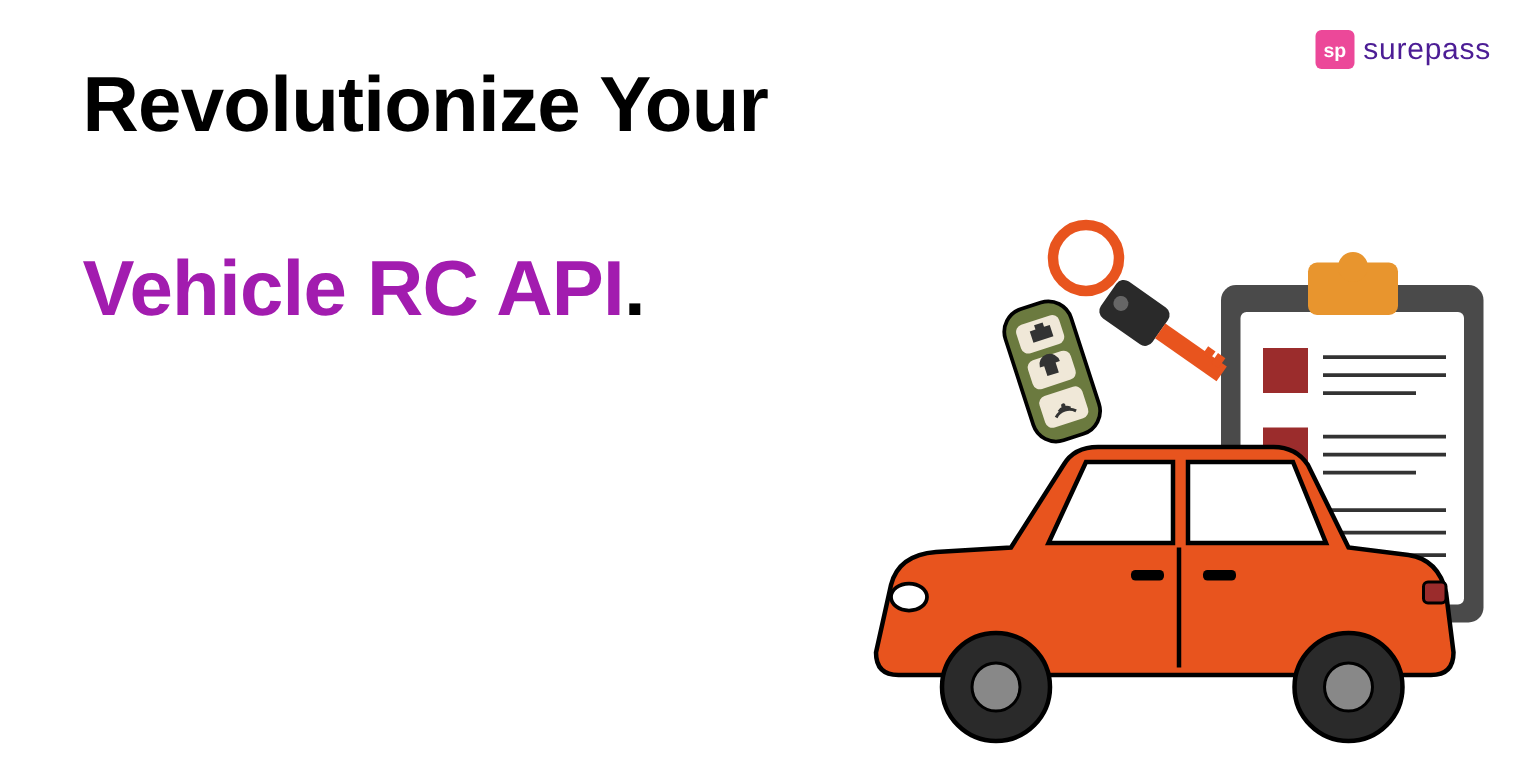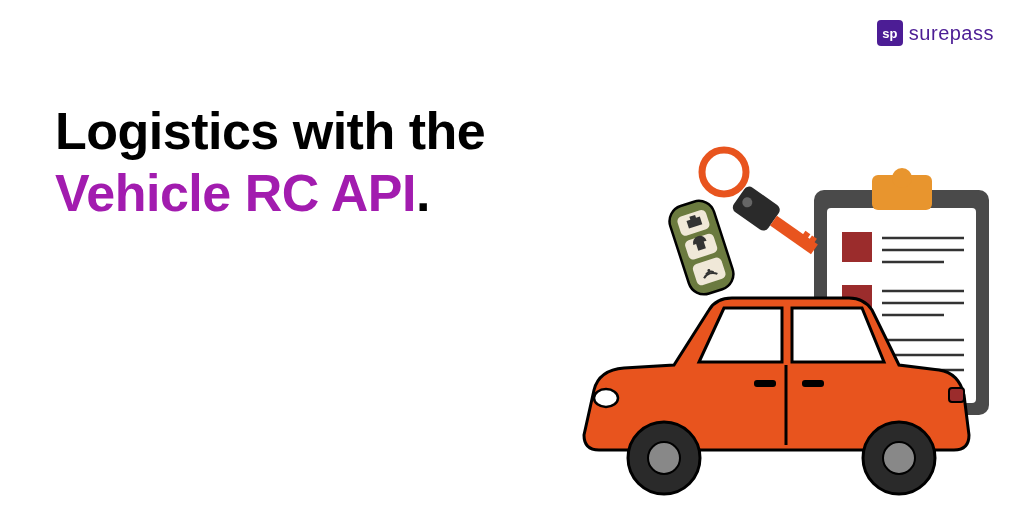--- a/index.html
+++ b/index.html
@@ -15,21 +15,21 @@
       position: absolute;
       top: 20px;
       right: 30px;
       display: flex;
       align-items: center;
       gap: 6px;
     }
     .brand-icon {
       width: 26px;
       height: 26px;
-      background: #4c1d95;
+      background: #ec4899;
       border-radius: 4px;
       display: flex;
       align-items: center;
       justify-content: center;
       color: #fff;
       font-size: 13px;
       font-weight: 600;
     }
     .brand-text {
       font-size: 20px;
@@ -66,22 +66,22 @@
 
 <div class="brand">
   <div class="brand-icon">
     <span>sp</span>
   </div>
   <span class="brand-text">surepass</span>
 </div>
 
 <div class="headline">
   <div class="headline-text">
+    <span>Revolutionize Your</span><br>
     <br>
-    <span>Logistics with the</span><br>
     <span class="headline-highlight">Vehicle RC API</span><span>.</span>
   </div>
 </div>
 
 <div class="illustration">
   <svg viewBox="0 0 460 380" xmlns="http://www.w3.org/2000/svg">
 
     <g>
       <rect x="270" y="60" width="175" height="225" rx="10" fill="#4a4a4a"></rect>
       <rect x="283" y="78" width="149" height="195" rx="4" fill="#ffffff"></rect>

